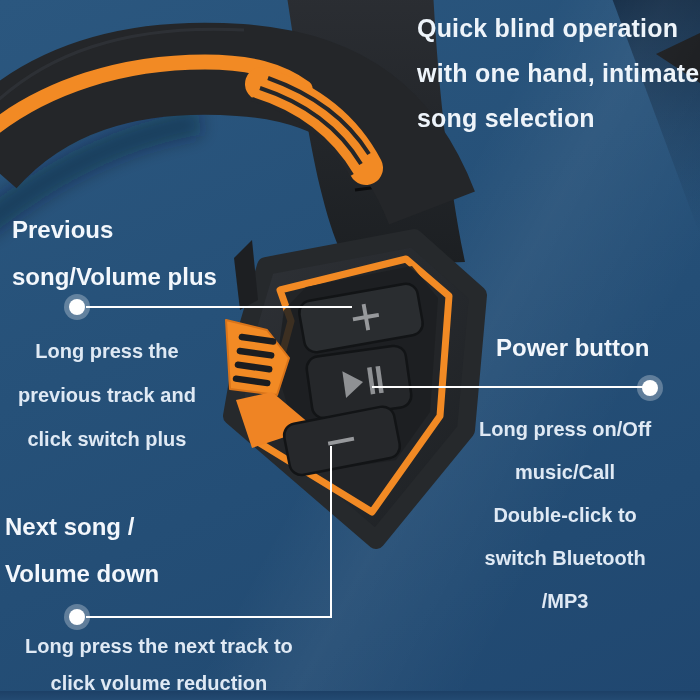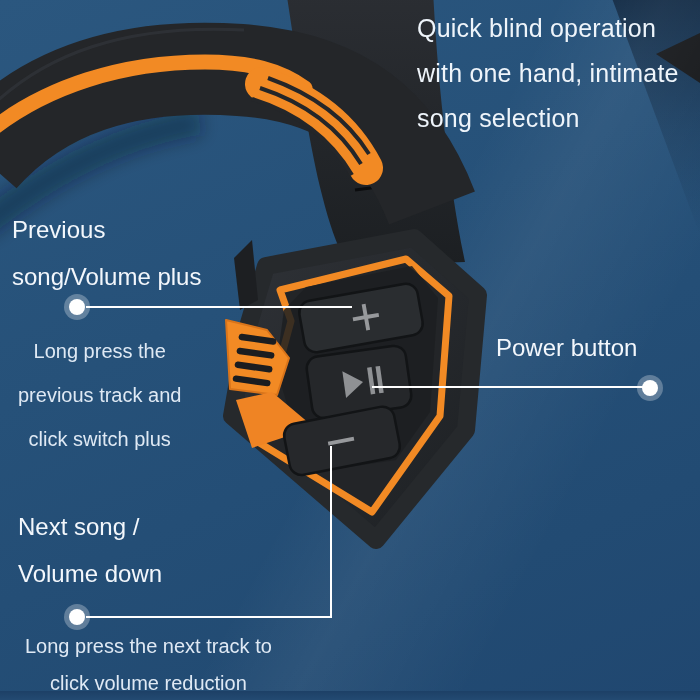--- a/index.html
+++ b/index.html
@@ -24,21 +24,21 @@
     background:linear-gradient(118deg,rgba(255,255,255,0) 52%,rgba(255,255,255,.055) 62%,rgba(255,255,255,0) 78%);
     pointer-events:none;
   }
   .bottom-strip{
     position:absolute;left:0;bottom:0;width:700px;height:9px;
     background:linear-gradient(to bottom,#1d4066,#234a72);
   }
   
   .hp{position:absolute;left:0;top:0;}
   
-  .anno{position:absolute;color:#e9f0f8;}
+  .anno{position:absolute;color:#e9f0f8;font-weight:bold;}
   .line-lg{font-size:25px;line-height:45px;letter-spacing:.2px;color:#eef4fa;}
   .line-title{font-size:24px;line-height:47px;color:#f3f7fc;}
   .line-sm{font-size:20px;color:#dfe9f4;text-align:center;}
   
   .leader{position:absolute;background:#ffffff;}
   .dot{
     position:absolute;width:16px;height:16px;border-radius:50%;
     background:#ffffff;box-shadow:0 0 0 5px rgba(255,255,255,.28);
   }
 </style>
@@ -139,22 +139,29 @@
     <div class="line-sm" style="line-height:44px;">Long press the</div>
     <div class="line-sm" style="line-height:44px;">previous track and</div>
     <div class="line-sm" style="line-height:44px;">click switch plus</div>
   </div>
 
   <div class="anno" style="left:496px;top:324px;">
     <div class="line-title">Power button</div>
   </div>
   <div class="leader" style="left:372px;top:386px;width:276px;height:2px;"></div>
   <div class="dot" style="left:642px;top:380px;"></div>
+  <div class="anno" style="left:479px;top:408px;">
+    <div class="line-sm" style="line-height:43px;">Long press on/Off</div>
+    <div class="line-sm" style="line-height:43px;">music/Call</div>
+    <div class="line-sm" style="line-height:43px;">Double-click to</div>
+    <div class="line-sm" style="line-height:43px;">switch Bluetooth</div>
+    <div class="line-sm" style="line-height:43px;">/MP3</div>
+  </div>
 
-  <div class="anno" style="left:18px;top:503px;">
+  <div class="anno" style="left:5px;top:503px;">
     <div class="line-title">Next song /</div>
     <div class="line-title">Volume down</div>
   </div>
   <div class="leader" style="left:330px;top:446px;width:2px;height:172px;"></div>
   <div class="leader" style="left:86px;top:616px;width:246px;height:2px;"></div>
   <div class="dot" style="left:69px;top:609px;"></div>
   <div class="anno" style="left:25px;top:628px;">
     <div class="line-sm" style="line-height:37px;">Long press the next track to</div>
     <div class="line-sm" style="line-height:37px;">click volume reduction</div>
   </div>

